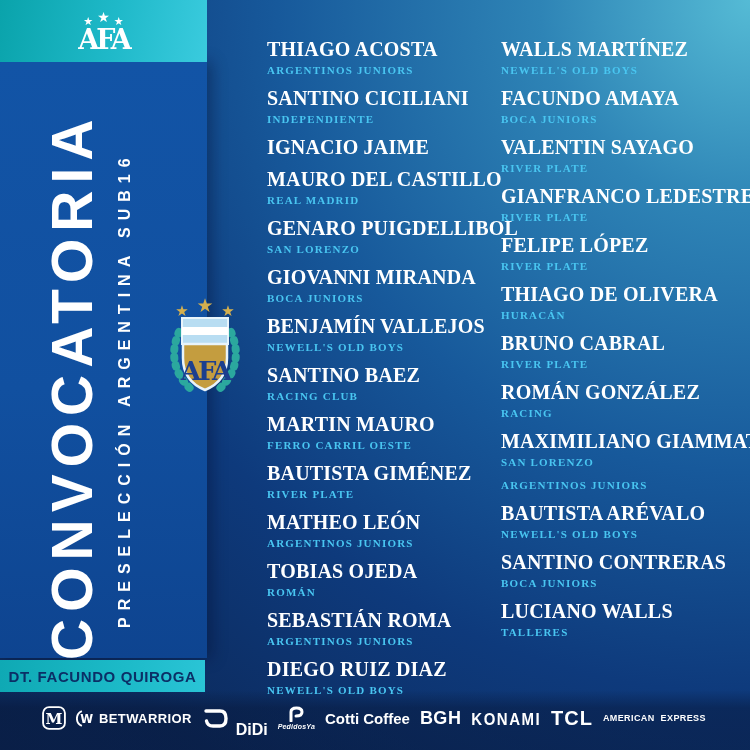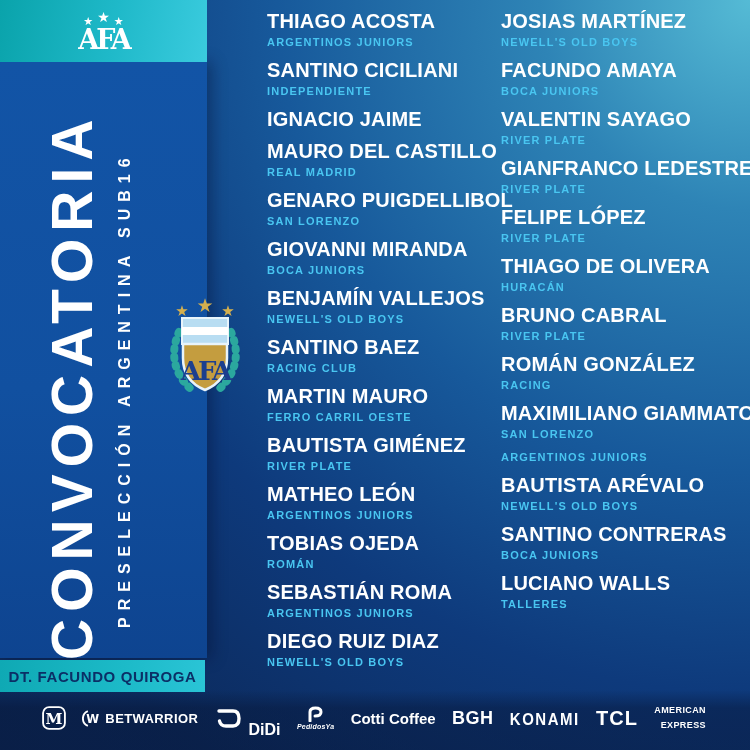--- a/index.html
+++ b/index.html
@@ -42,21 +42,21 @@
     color:#fff; font-weight:700; font-size:16px; letter-spacing:7px; line-height:1; white-space:nowrap; }
 
   .crest { position:absolute; left:166px; top:294px; width:78px; height:106px; }
 
   .dt-badge { position:absolute; left:0; top:660px; width:205px; height:32px;
     background:linear-gradient(90deg,#0fa9b4 0%, #1cbac8 60%, #2ac4d6 100%);
     display:flex; align-items:center; justify-content:center;
     color:#0b2f66; font-weight:800; font-size:15px; letter-spacing:.6px; }
 
   
-  .col { position:absolute; top:10px; }
+  .col { position:absolute; top:38px;font-family:Liberation Serif, serif; }
   .col-left  { left:267px; width:232px; }
   .col-right { left:501px; width:248px; }
   .player { margin-bottom:10px; }
   .pname { color:#ffffff; font-weight:800; font-size:20px; line-height:22px;
     letter-spacing:.2px; white-space:nowrap; }
   .pclub { color:#49c6f1; font-weight:700; font-size:11px; line-height:13px;
     letter-spacing:1.2px; margin-top:4px; white-space:nowrap; }
 
   
   .sponsors { position:absolute; left:42px; right:44px; bottom:12px; height:40px;
@@ -64,21 +64,21 @@
   .sp { display:flex; align-items:center; gap:6px; }
   .sp .txt { font-weight:700; white-space:nowrap; }
   .bw-txt { font-size:13px; letter-spacing:.4px; }
   .didi-txt { font-size:16px; font-weight:700;margin-top:23px; }
   .py { display:flex; flex-direction:column; align-items:center; gap:1px; }
   .py-txt { font-size:7px; font-style:italic; font-weight:700; letter-spacing:.2px; }
   .cotti-txt { font-size:15px; font-weight:700; }
   .bgh-txt { font-size:18px; font-weight:700; letter-spacing:.5px; }
   .konami-txt { font-size:15px; font-weight:700; letter-spacing:1.5px; transform:scaleY(1.15); }
   .tcl-txt { font-size:20px; font-weight:900; letter-spacing:1px; }
-  .amex { display:flex; flex-direction:column; align-items:flex-end; line-height:9px; }
+  .amex { display:flex; align-items:flex-start; line-height:9px; }
   .amex div { font-size:9px; font-weight:800; letter-spacing:.4px; }
 </style>
 </head>
 <body>
 
 <div class="canvas">
   <div class="rays"></div>
   <div class="footer-band"></div>
 
   <div class="sidebar"></div>
@@ -166,21 +166,21 @@
         <div class="pclub">ARGENTINOS JUNIORS</div>
       </div>
     <div class="player">
         <div class="pname">DIEGO RUIZ DIAZ</div>
         <div class="pclub">NEWELL'S OLD BOYS</div>
       </div>
   </div>
 
   <div class="col col-right">
     <div class="player">
-        <div class="pname">JOSIAS MARTÍNEZ</div>
+        <div class="pname">WALLS MARTÍNEZ</div>
         <div class="pclub">NEWELL'S OLD BOYS</div>
       </div>
     <div class="player">
         <div class="pname">FACUNDO AMAYA</div>
         <div class="pclub">BOCA JUNIORS</div>
       </div>
     <div class="player">
         <div class="pname">VALENTIN SAYAGO</div>
         <div class="pclub">RIVER PLATE</div>
       </div>

